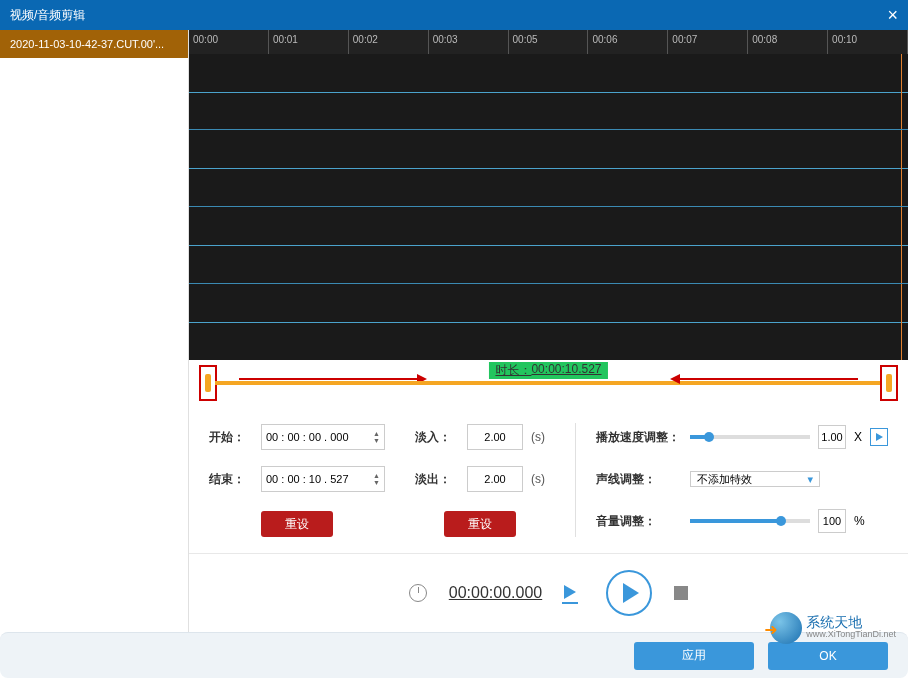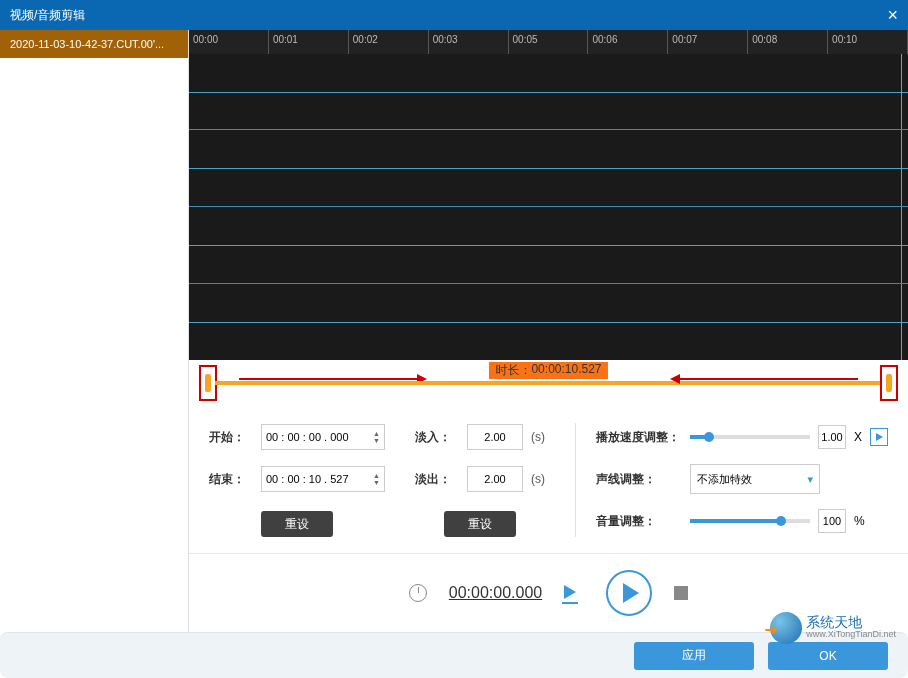--- a/index.html
+++ b/index.html
@@ -20,49 +20,49 @@
 .waveform { height: 310px; background: #1a1a1a; display: flex; flex-direction: column; }
 .wave-track { flex: 1; border-bottom: 1px solid #3b8ab3; position: relative; }
 .wave-track:last-child { border-bottom: none; }
 .wave-center-line { position: absolute; top: 50%; left: 0; right: 0; height: 1px; background: #4ba3cc; }
 .wave-marker { position: absolute; right: 6px; top: 0; bottom: 0; width: 1px; background: #e08030; }
 
 .selection-row { height: 48px; position: relative; display: flex; align-items: center; padding: 0 10px; }
 .sel-handle { width: 18px; height: 36px; border: 2px solid #c00; background: #fff; display: flex; align-items: center; justify-content: center; position: relative; }
 .sel-handle::after { content: ""; width: 6px; height: 18px; background: #f5a623; border-radius: 2px; }
 .sel-track { flex: 1; height: 4px; background: #f5a623; margin: 0 -2px; position: relative; }
-.duration-label { position: absolute; left: 50%; transform: translateX(-50%); top: 2px; font-size: 12px; color: #333; display: flex; gap: 0; background: #f97316; padding: 0 6px; }
+.duration-label { position: absolute; left: 50%; transform: translateX(-50%); top: 2px; font-size: 12px; color: #333; display: flex; gap: 0; background: #22c55e; padding: 0 6px; text-decoration: underline; }
 .arrow { position: absolute; height: 2px; background: #c00; width: 180px; }
 .arrow.left { left: 50px; top: 18px; }
 .arrow.right { right: 50px; top: 18px; }
 .arrow::after { content: ""; position: absolute; width: 0; height: 0; border-top: 5px solid transparent; border-bottom: 5px solid transparent; top: -4px; }
 .arrow.left::after { right: -8px; border-left: 10px solid #c00; }
 .arrow.right::after { left: -8px; border-right: 10px solid #c00; }
 
 .controls-grid { display: flex; padding: 16px 20px 8px 20px; gap: 30px; font-size: 12px; }
 .col { display: flex; flex-direction: column; gap: 14px; }
 .control-row { display: flex; align-items: center; gap: 8px; height: 28px; }
 .lbl { width: 44px; text-align: left; color: #333; font-weight: bold; }
 .lbl.wide { width: 86px; }
 .time-input { width: 124px; height: 26px; border: 1px solid #ccc; display: flex; align-items: center; padding: 0 4px; font-size: 11px; }
 .time-input span { flex: 1; }
 .spinner { display: flex; flex-direction: column; font-size: 7px; color: #666; line-height: 7px; cursor: pointer; }
 .num-input { width: 56px; height: 26px; border: 1px solid #ccc; text-align: center; font-size: 11px; }
 .unit { color: #555; }
-.reset-btn { width: 72px; height: 26px; background: #404040; color: #fff; border: none; border-radius: 3px; font-size: 12px; cursor: pointer; align-self: center; margin-top: 4px; }
+.reset-btn { width: 72px; height: 26px; background: #b91c1c; color: #fff; border: none; border-radius: 3px; font-size: 12px; cursor: pointer; align-self: center; margin-top: 4px; }
 .slider { width: 120px; height: 4px; background: #ddd; position: relative; }
 .slider-fill { height: 4px; background: #3a97db; width: 18px; }
 .slider-thumb { width: 10px; height: 10px; background: #3a97db; border-radius: 50%; position: absolute; top: -3px; left: 14px; cursor: pointer; }
 .slider.v .slider-fill { width: 90px; }
 .slider.v .slider-thumb { left: 86px; }
 .val-box { width: 28px; height: 24px; border: 1px solid #ccc; text-align: center; font-size: 11px; line-height: 22px; }
 .play-icon-sm { width: 18px; height: 18px; border: 1px solid #3a97db; display: inline-flex; align-items: center; justify-content: center; cursor: pointer; }
 .play-icon-sm::after { content: ""; border-left: 7px solid #3a97db; border-top: 4px solid transparent; border-bottom: 4px solid transparent; }
 
-.dropdown { width: 130px; height: 30px; border: 1px solid #ccc; display: flex; align-items: center; justify-content: space-between; padding: 0 6px; font-size: 11px; cursor: pointer; }
+.dropdown { width: 130px; height: 16px; border: 1px solid #ccc; display: flex; align-items: center; justify-content: space-between; padding: 0 6px; font-size: 11px; cursor: pointer; }
 .dropdown .caret { color: #3a97db; }
 
 .playback-bar { height: 80px; display: flex; align-items: center; justify-content: center; gap: 22px; border-top: 1px solid #e8e8e8; margin-top: 8px; }
 .clock-icon { width: 18px; height: 18px; border: 1.5px solid #888; border-radius: 50%; position: relative; }
 .clock-icon::after { content: ""; position: absolute; width: 1px; height: 6px; background: #888; left: 50%; top: 2px; }
 .pb-time { font-size: 16px; color: #333; text-decoration: underline; }
 .marker-btn { width: 20px; height: 16px; display: inline-block; position: relative; cursor: pointer; }
 .marker-btn::before { content: ""; position: absolute; border-left: 12px solid #3a97db; border-top: 7px solid transparent; border-bottom: 7px solid transparent; left: 0; }
 .marker-btn::after { content: ""; position: absolute; width: 16px; height: 2px; background: #3a97db; bottom: -3px; left: -2px; }
 .play-big { width: 46px; height: 46px; border: 2px solid #3a97db; border-radius: 50%; display: flex; align-items: center; justify-content: center; cursor: pointer; }

